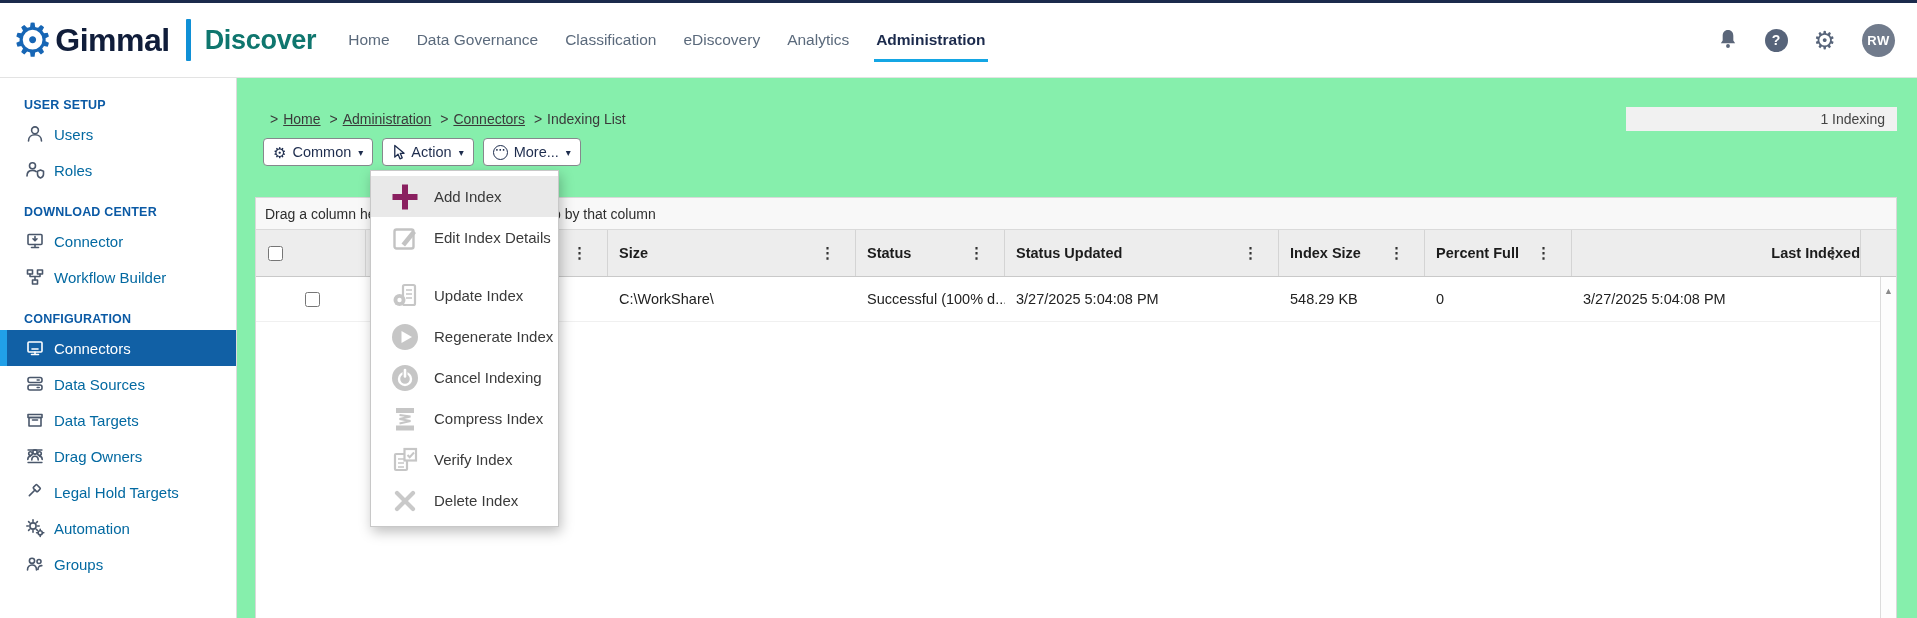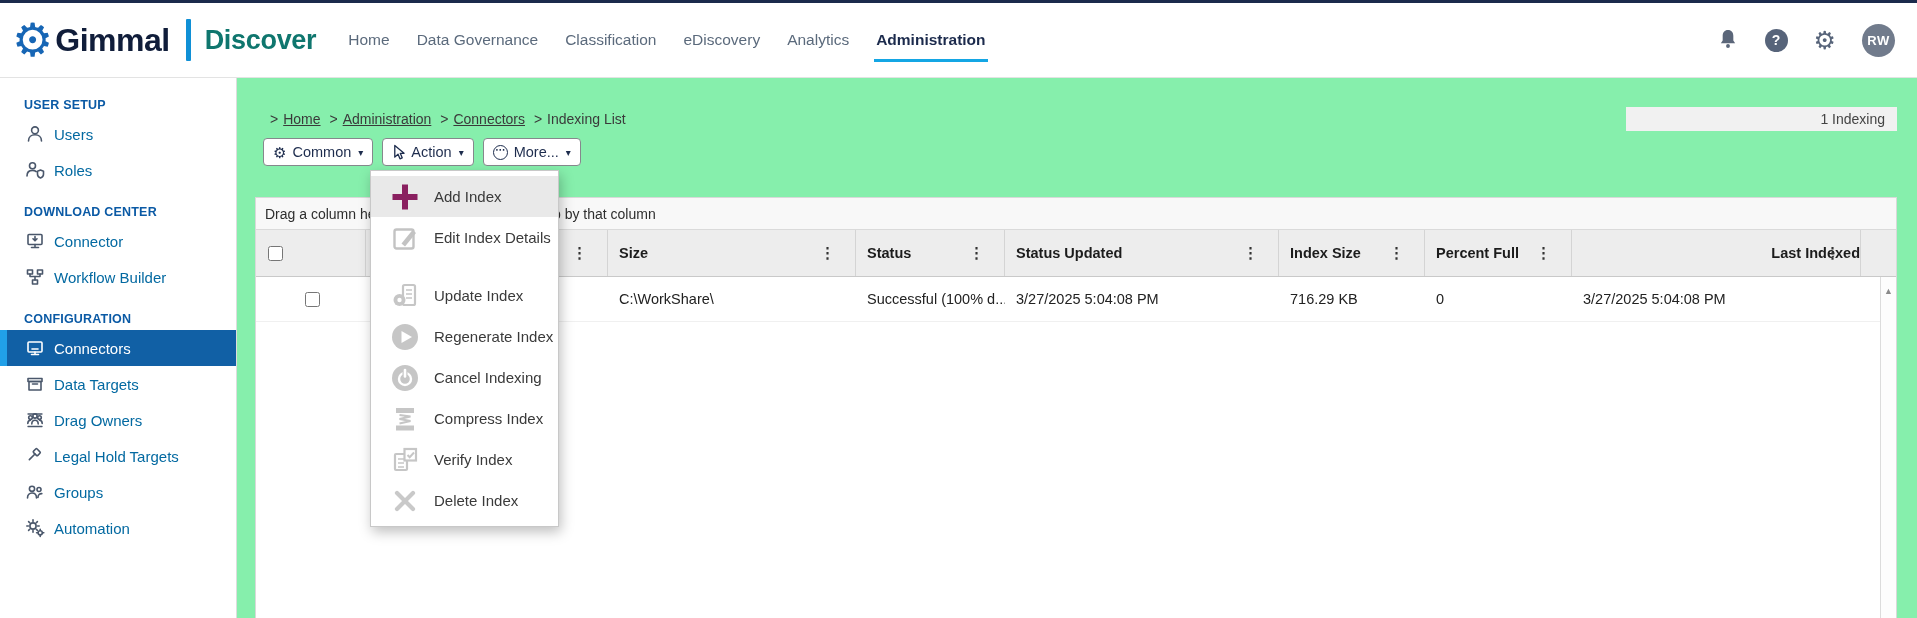--- a/index.html
+++ b/index.html
@@ -158,20 +158,30 @@
           <rect x="3" y="4" width="14" height="10" rx="1"></rect>
           <path d="M7 11 h6"></path>
           <path d="M10 14 v2 M6.5 16.5 h7"></path>
         </svg>
       </span>
     <span class="s-label">Connectors</span>
   </div>
   <div class="side-item">
     <span class="s-icon">
         <svg class="sico" width="20" height="20" viewBox="0 0 20 20">
+          <rect x="3" y="3.5" width="14" height="5" rx="2"></rect>
+          <rect x="3" y="11" width="14" height="5" rx="2"></rect>
+          <path d="M12.2 6 h2 M12.2 13.5 h2"></path>
+        </svg>
+      </span>
+    <span class="s-label">Data Sources</span>
+  </div>
+  <div class="side-item">
+    <span class="s-icon">
+        <svg class="sico" width="20" height="20" viewBox="0 0 20 20">
           <path d="M4 7.5 h12 V16 H4 z"></path>
           <path d="M3 4.5 h14 v3 H3 z"></path>
           <path d="M7.5 10 h5"></path>
         </svg>
       </span>
     <span class="s-label">Data Targets</span>
   </div>
   <div class="side-item">
     <span class="s-icon">
         <svg class="sico" width="20" height="20" viewBox="0 0 20 20">
@@ -191,37 +201,37 @@
             <rect x="7" y="3" width="6" height="5" rx="1"></rect>
             <path d="M10 8 v8"></path>
           </g>
         </svg>
       </span>
     <span class="s-label">Legal Hold Targets</span>
   </div>
   <div class="side-item">
     <span class="s-icon">
         <svg class="sico" width="20" height="20" viewBox="0 0 20 20">
-          <circle cx="7" cy="6.8" r="2.6"></circle>
-          <circle cx="14" cy="7.5" r="2"></circle>
-          <path d="M2.5 16 c0-3.2 2-5 4.5-5 s4.5 1.8 4.5 5 M13 15.5 c0-2.6 1.6-4.1 3.8-3.9"></path>
-        </svg>
-      </span>
-    <span class="s-label">Groups</span>
-  </div>
-  <div class="side-item">
-    <span class="s-icon">
-        <svg class="sico" width="20" height="20" viewBox="0 0 20 20">
           <circle cx="8" cy="8" r="3.1"></circle>
           <path d="M8 3.4 v-1.6 M8 12.6 v1.6 M3.4 8 h-1.6 M12.6 8 h1.6 M4.7 4.7 L3.6 3.6 M11.3 11.3 l1.1 1.1 M11.3 4.7 l1.1-1.1 M4.7 11.3 l-1.1 1.1"></path>
           <circle cx="15.2" cy="14.8" r="2.1"></circle>
           <path d="M15.2 12.2 v-1 M15.2 17.4 v1 M12.6 14.8 h-1 M17.8 14.8 h1"></path>
         </svg>
       </span>
     <span class="s-label">Automation</span>
+  </div>
+  <div class="side-item">
+    <span class="s-icon">
+        <svg class="sico" width="20" height="20" viewBox="0 0 20 20">
+          <circle cx="7" cy="6.8" r="2.6"></circle>
+          <circle cx="14" cy="7.5" r="2"></circle>
+          <path d="M2.5 16 c0-3.2 2-5 4.5-5 s4.5 1.8 4.5 5 M13 15.5 c0-2.6 1.6-4.1 3.8-3.9"></path>
+        </svg>
+      </span>
+    <span class="s-label">Groups</span>
   </div>
 </div>
 
 <div class="main">
   <div class="breadcrumb">
     <span class="sep">&gt;</span><a>Home</a>
     <span class="sep">&gt;</span><a>Administration</a>
     <span class="sep">&gt;</span><a>Connectors</a>
     <span class="sep">&gt;</span><span>Indexing List</span>
   </div>
@@ -286,21 +296,21 @@
         <span class="col-menu">⋮</span>
       </div>
       <div class="th col-cap"></div>
     </div>
     <div class="tbody-row">
       <div class="td col-check"><input type="checkbox" style=""></div>
       <div class="td col-hidden"></div>
       <div class="td col-path">C:\WorkShare\</div>
       <div class="td col-status">Successful (100% d...</div>
       <div class="td col-supdated">3/27/2025 5:04:08 PM</div>
-      <div class="td col-isize">716.29 KB</div>
+      <div class="td col-isize">548.29 KB</div>
       <div class="td col-pfull">0</div>
       <div class="td col-lindexed">3/27/2025 5:04:08 PM</div>
     </div>
     <div class="vscroll">
       <div class="up">▲</div>
     </div>
   </div>
 
   <div class="menu">
     <div class="menu-item hl">

